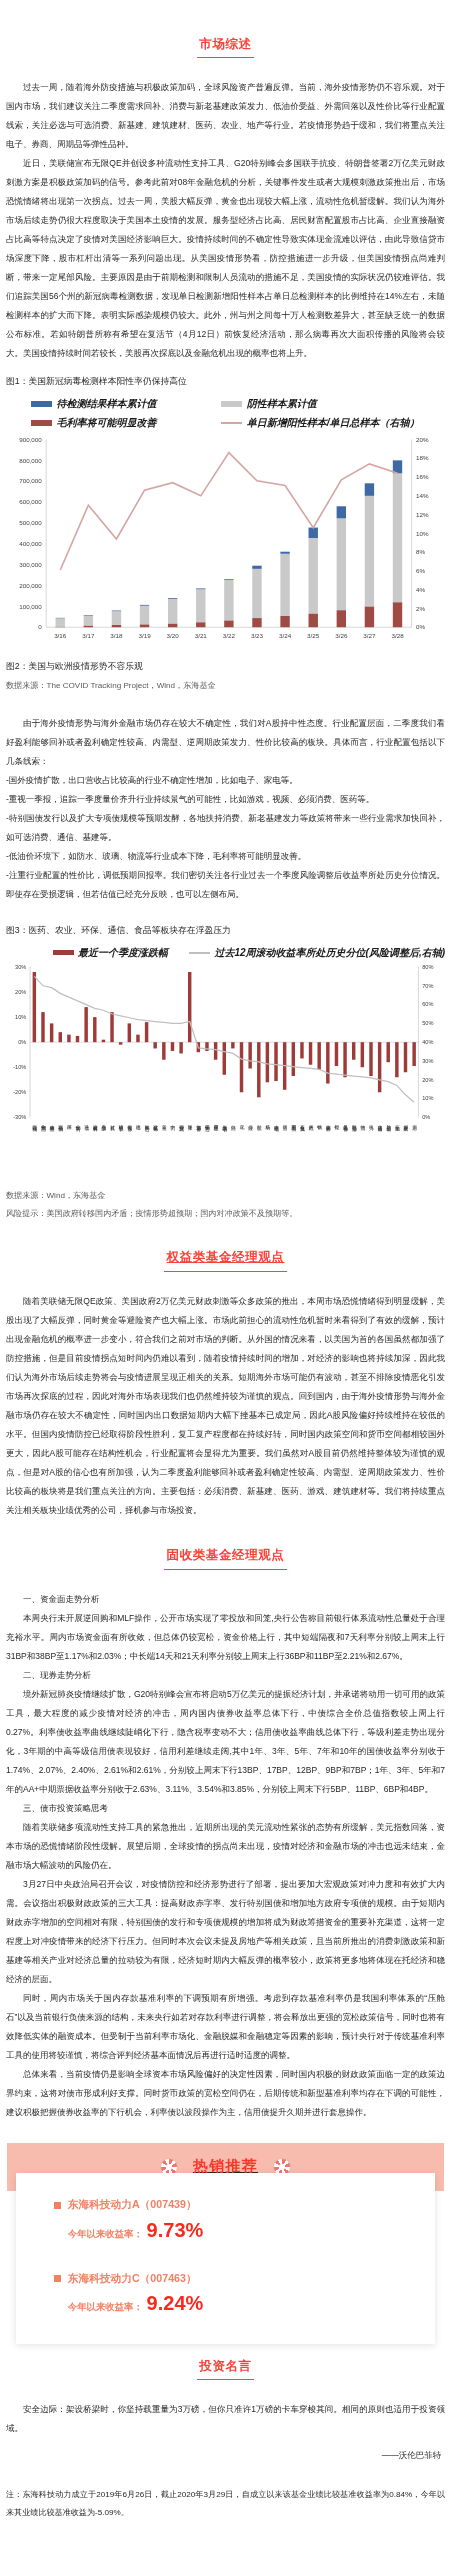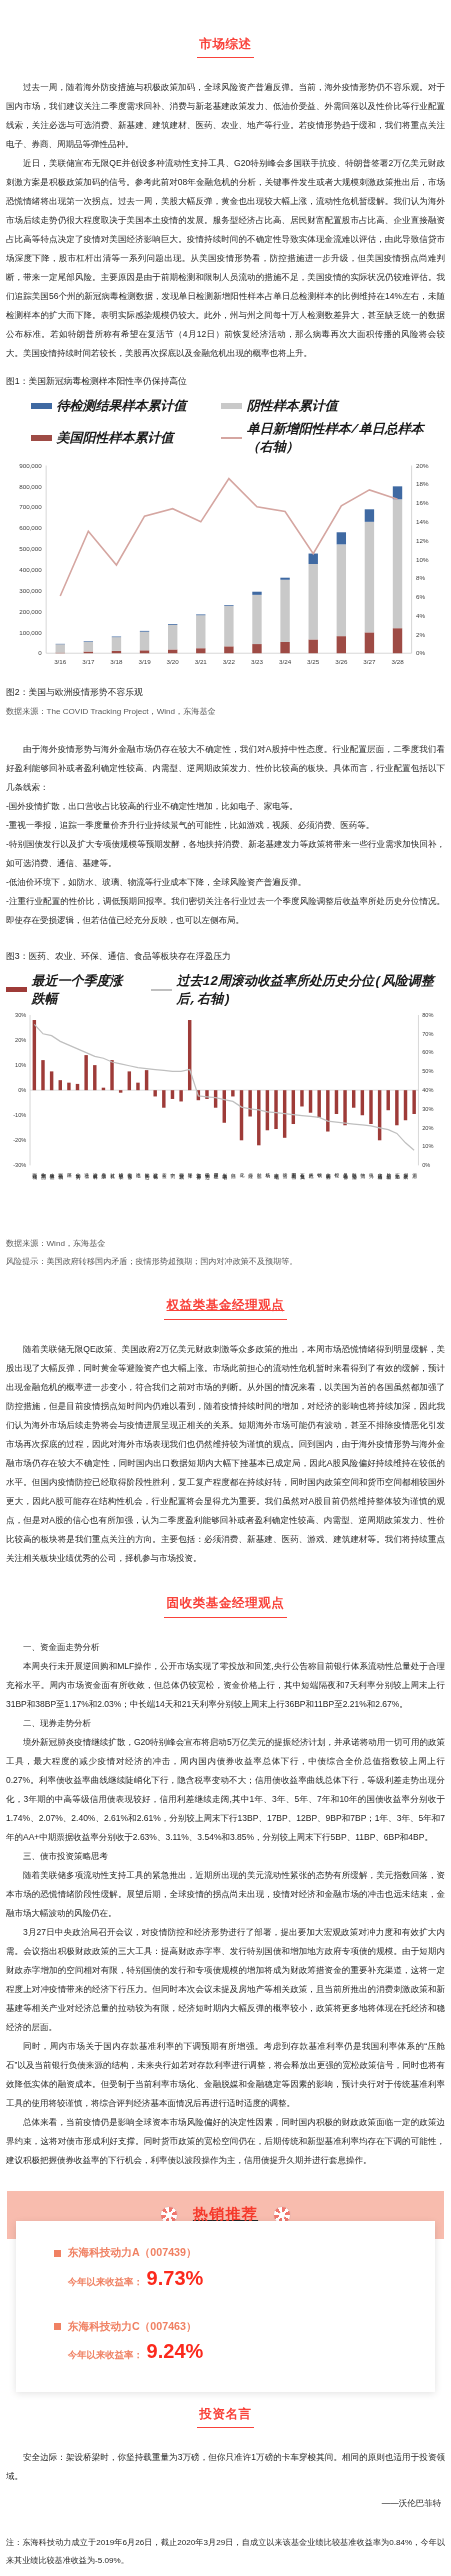--- a/index.html
+++ b/index.html
@@ -8,22 +8,22 @@
   
   .sec-title{display:table;margin:19px auto 6.3px;font-size:12.5px;font-weight:bold;color:var(--accent);
              padding:0 2.5px 4.4px;border-bottom:1.9px solid var(--accent);letter-spacing:0.6px;}
   
   p.body{font-size:8.5px;line-height:19px;margin:0;text-align:justify;}
   .indent{text-indent:2em;}
   .caption{font-size:8.8px;color:#262626;margin:12.5px 0 5px;}
   .source{font-size:8.1px;color:var(--source);margin:7.5px 0 0;}.gap-m{height:13.8px;}.gap-l{height:22.6px;}
   
   .legend{display:grid;grid-template-columns:46% 54%;row-gap:5px;margin:8.8px 0 2.5px 25px;
-          font-size:13px;font-weight:bold;font-style:italic;font-family:Liberation Mono, monospace;color:#1a1a1a;}
-  .legend.single{display:flex;justify-content:space-between;gap:21px;margin-left:0;}
+          font-size:10px;font-weight:bold;font-style:italic;font-family:Liberation Sans, sans-serif;color:#1a1a1a;}
+  .legend.single{display:flex;justify-content:flex-end;gap:21px;margin-left:0;}
   .li{display:flex;align-items:center;}
   .sw{display:inline-block;width:21px;height:5.6px;margin-right:4.4px;flex:0 0 auto;}
   .sw.line{height:1.9px;}
   .chart{display:block;margin:0 auto;}
   
   .hs-banner{margin:21px 1.3px 0;background:var(--banner);height:48px;display:flex;align-items:center;justify-content:center;gap:15px;text-decoration:underline;}
   .hs-title{font-size:15px;font-weight:bold;color:var(--bannerTitle);letter-spacing:1.3px;}
   .candy{width:15.7px;height:15.7px;border-radius:50%;border:1.3px solid #eeb7ad;position:relative;flex:0 0 auto;
          background:repeating-conic-gradient(#f0766d 0 30deg,#ffffff 30deg 60deg);}
   .candy::after{content:"";position:absolute;inset:5px;background:#fff;border-radius:50%;}
@@ -55,21 +55,21 @@
     <span class="li">
         <i class="sw" style="background: rgb(63, 105, 162);"></i>
         <em>待检测结果样本累计值</em>
       </span>
     <span class="li">
         <i class="sw" style="background: rgb(201, 201, 201);"></i>
         <em>阴性样本累计值</em>
       </span>
     <span class="li">
         <i class="sw" style="background: rgb(158, 75, 69);"></i>
-        <em>美国阳性样本累计值</em>
+        <em>毛利率将可能明显改善</em>
       </span>
     <span class="li">
         <i class="sw line" style="background: rgb(213, 166, 161);"></i>
         <em>单日新增阳性样本/单日总样本（右轴）</em>
       </span>
   </div>
   <div id="chart1" class="chart"><svg xmlns="http://www.w3.org/2000/svg" width="437" height="214" viewBox="0 0 698 342">
         <line x1="64" y1="12" x2="64" y2="312" stroke="#bfbfbf" stroke-width="1"></line>
         <line x1="648" y1="12" x2="648" y2="312" stroke="#bfbfbf" stroke-width="1"></line>
         <line x1="64" y1="312" x2="648" y2="312" stroke="#bfbfbf" stroke-width="1"></line>
@@ -150,21 +150,21 @@
       </svg></div>
 
   <div class="caption">图2：美国与欧洲疫情形势不容乐观</div>
   <div class="source">数据来源：The COVID Tracking Project，Wind，东海基金</div>
 
   <div class="gap-l"></div>
   <p class="body indent">由于海外疫情形势与海外金融市场仍存在较大不确定性，我们对A股持中性态度。行业配置层面，二季度我们看好盈利能够回补或者盈利确定性较高、内需型、逆周期政策发力、性价比较高的板块。具体而言，行业配置包括以下几条线索：</p>
   <p class="body">-国外疫情扩散，出口营收占比较高的行业不确定性增加，比如电子、家电等。</p>
   <p class="body">-重视一季报，追踪一季度量价齐升行业持续景气的可能性，比如游戏，视频、必须消费、医药等。</p>
   <p class="body">-特别国债发行以及扩大专项债规模等预期发酵，各地扶持消费、新老基建发力等政策将带来一些行业需求加快回补，如可选消费、通信、基建等。</p>
-  <p class="body">-低油价环境下，如防水、玻璃、物流等行业成本下降，全球风险资产普遍反弹。</p>
+  <p class="body">-低油价环境下，如防水、玻璃、物流等行业成本下降，毛利率将可能明显改善。</p>
   <p class="body">-注重行业配置的性价比，调低预期回报率。我们密切关注各行业过去一个季度风险调整后收益率所处历史分位情况。即使存在受损逻辑，但若估值已经充分反映，也可以左侧布局。</p>
 
   <div class="caption" style="margin-top:21px;">图3：医药、农业、环保、通信、食品等板块存在浮盈压力</div>
   <div class="legend single">
     <span class="li">
         <i class="sw" style="background: rgb(158, 59, 56);"></i>
         <em>最近一个季度涨跌幅</em>
       </span>
     <span class="li">
         <i class="sw line" style="background: rgb(191, 191, 191);"></i>

